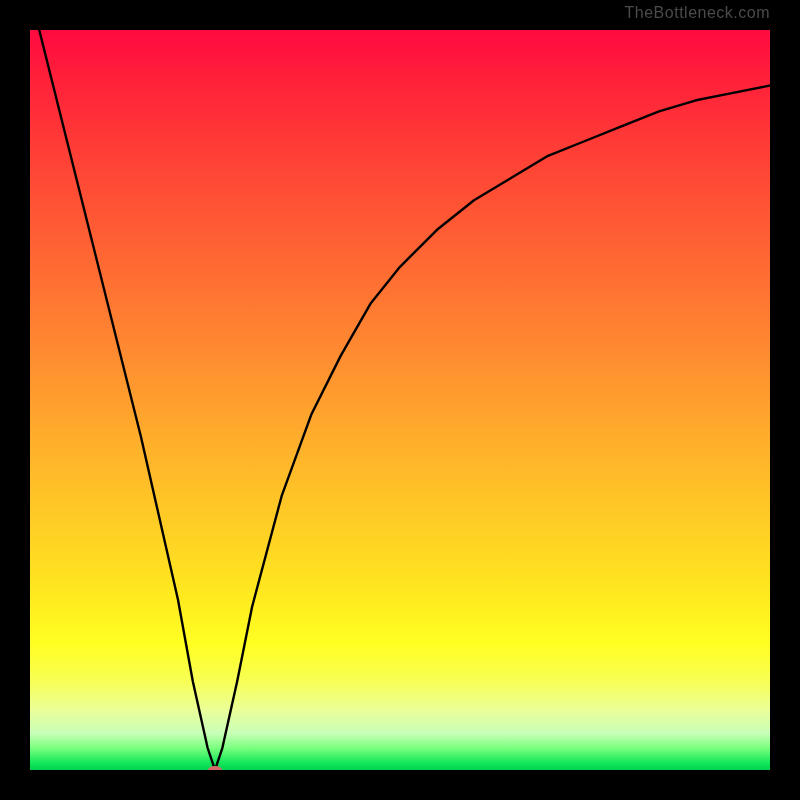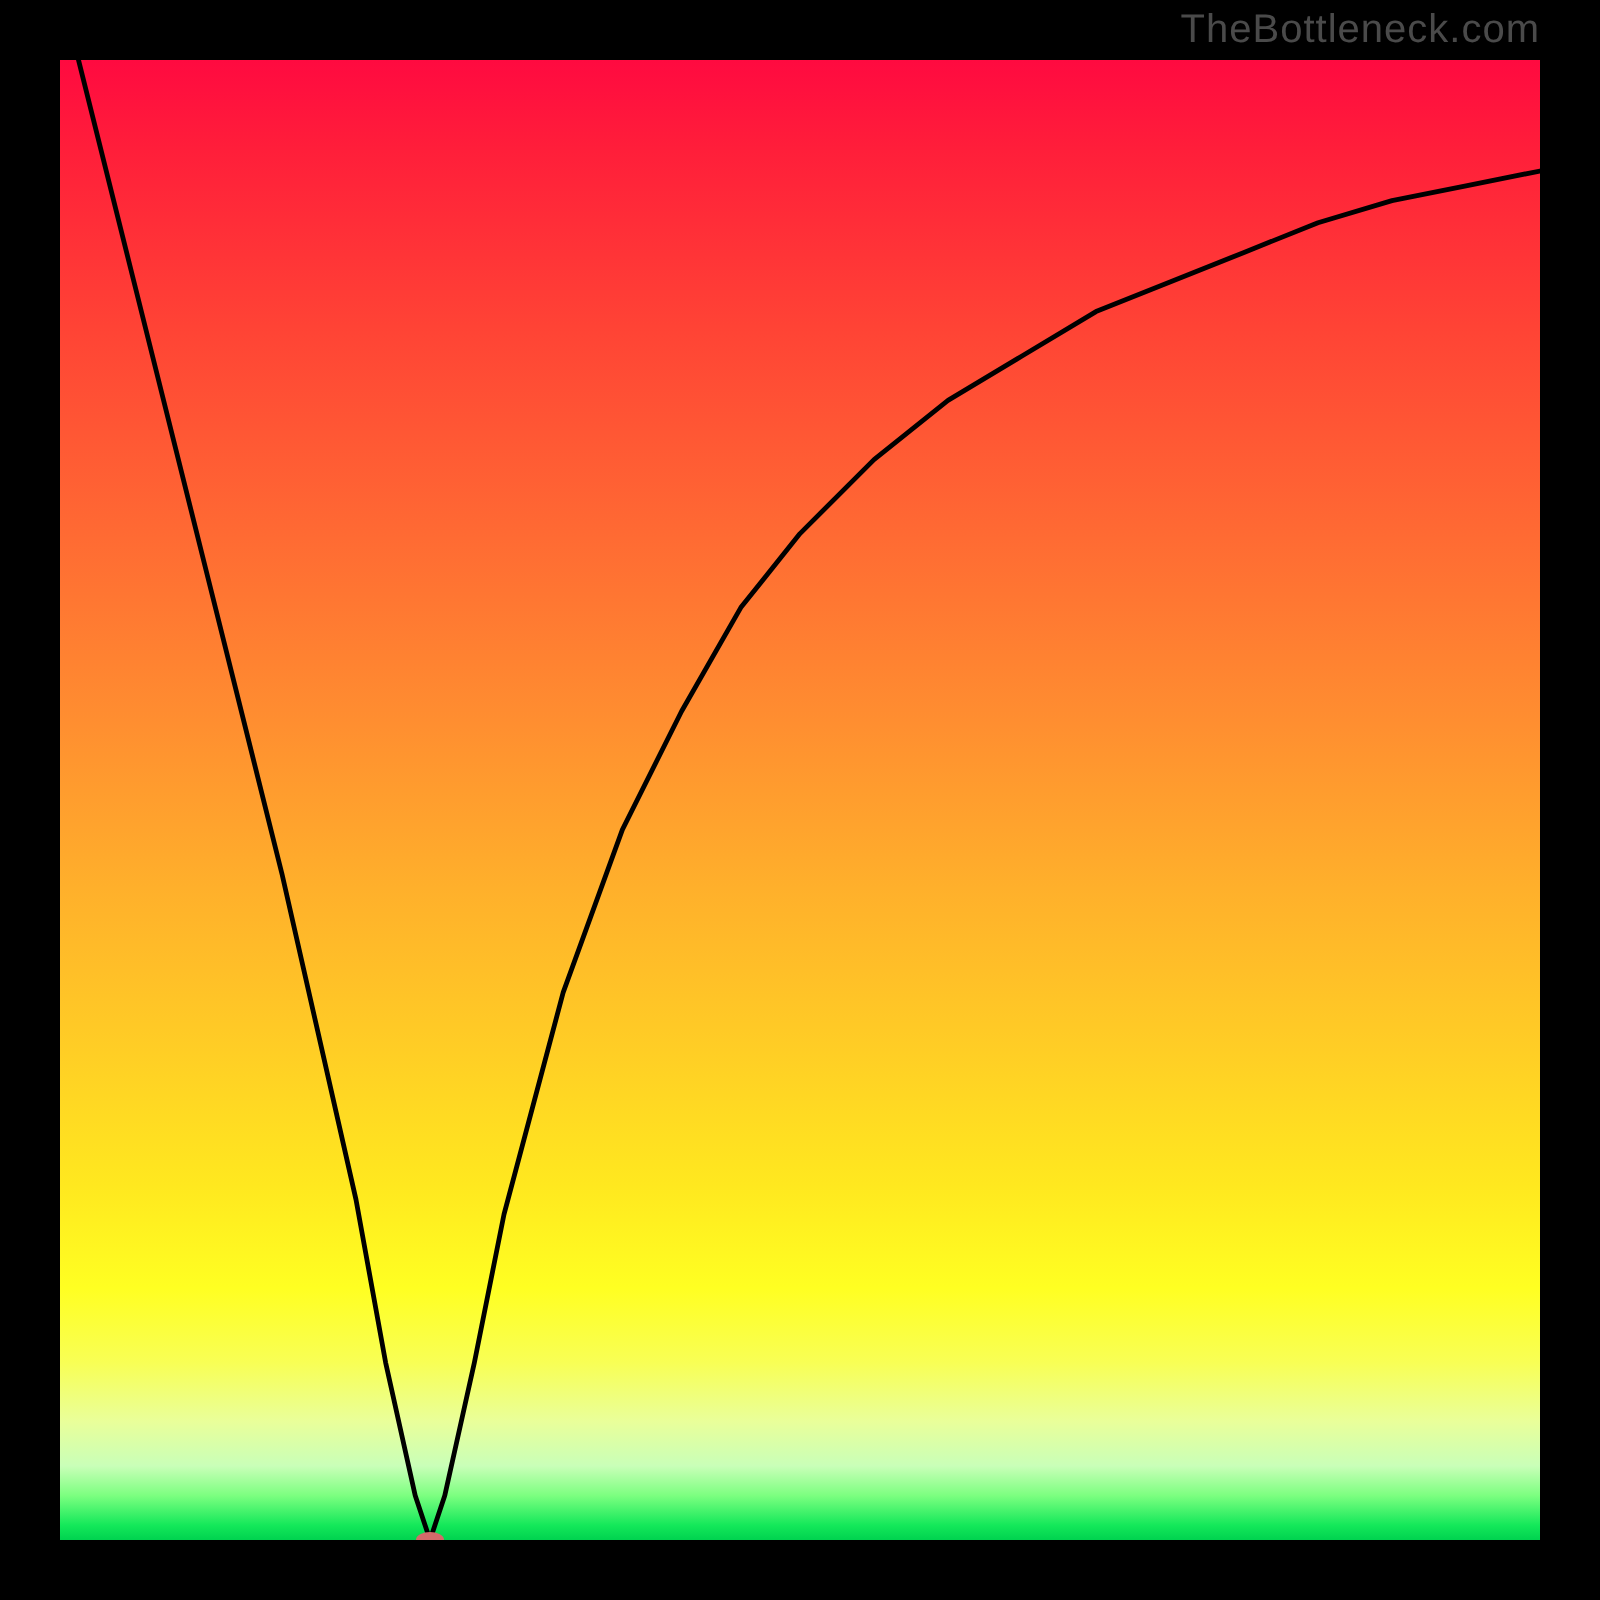--- a/index.html
+++ b/index.html
@@ -51,21 +51,21 @@
   .curve-svg {
     position: absolute;
     inset: 0;
     width: 100%;
     height: 100%;
   }
   .attribution {
     position: absolute;
     top: 4px;
     right: 30px;
-    font-size: 20px;
+    font-size: 16px;
     color: #4a4a4a;
     letter-spacing: 0.5px;
     font-weight: 400;
   }
 </style>
 </head>
 <body>
 
 <div class="outer">
   <div class="plot-area">

